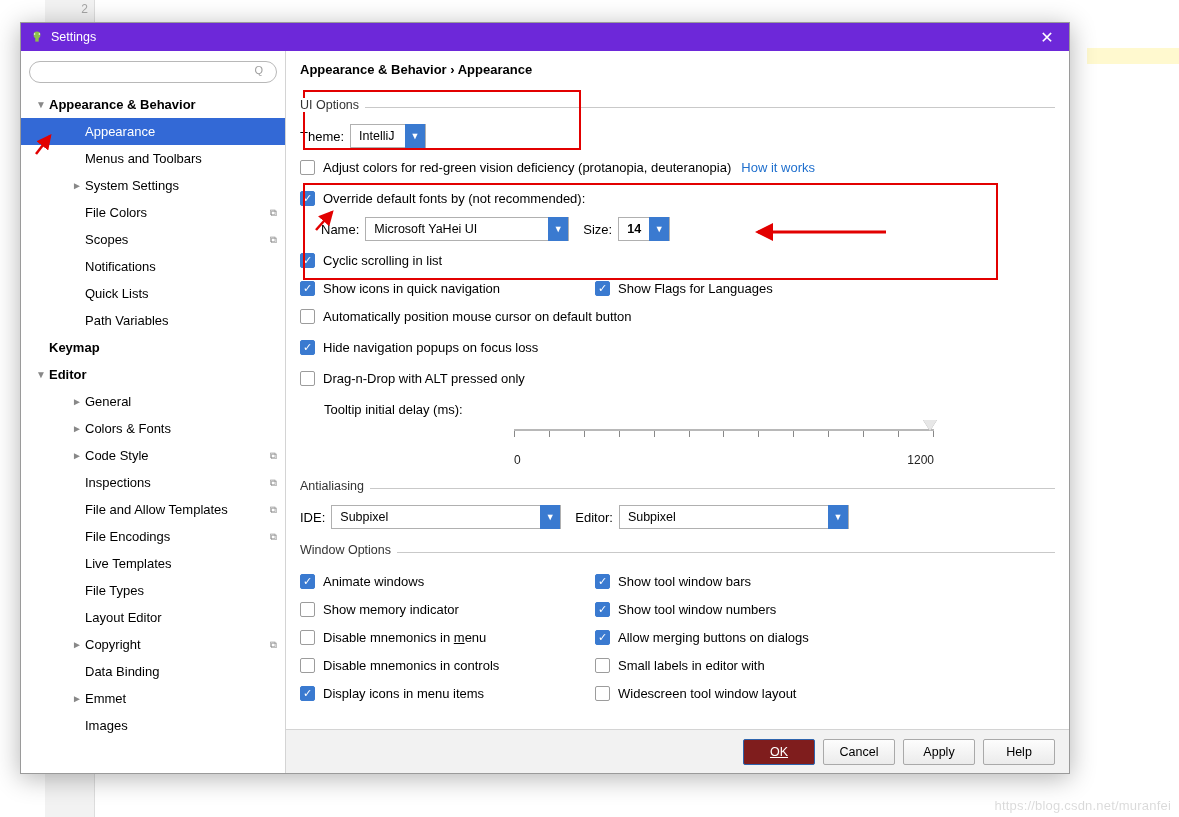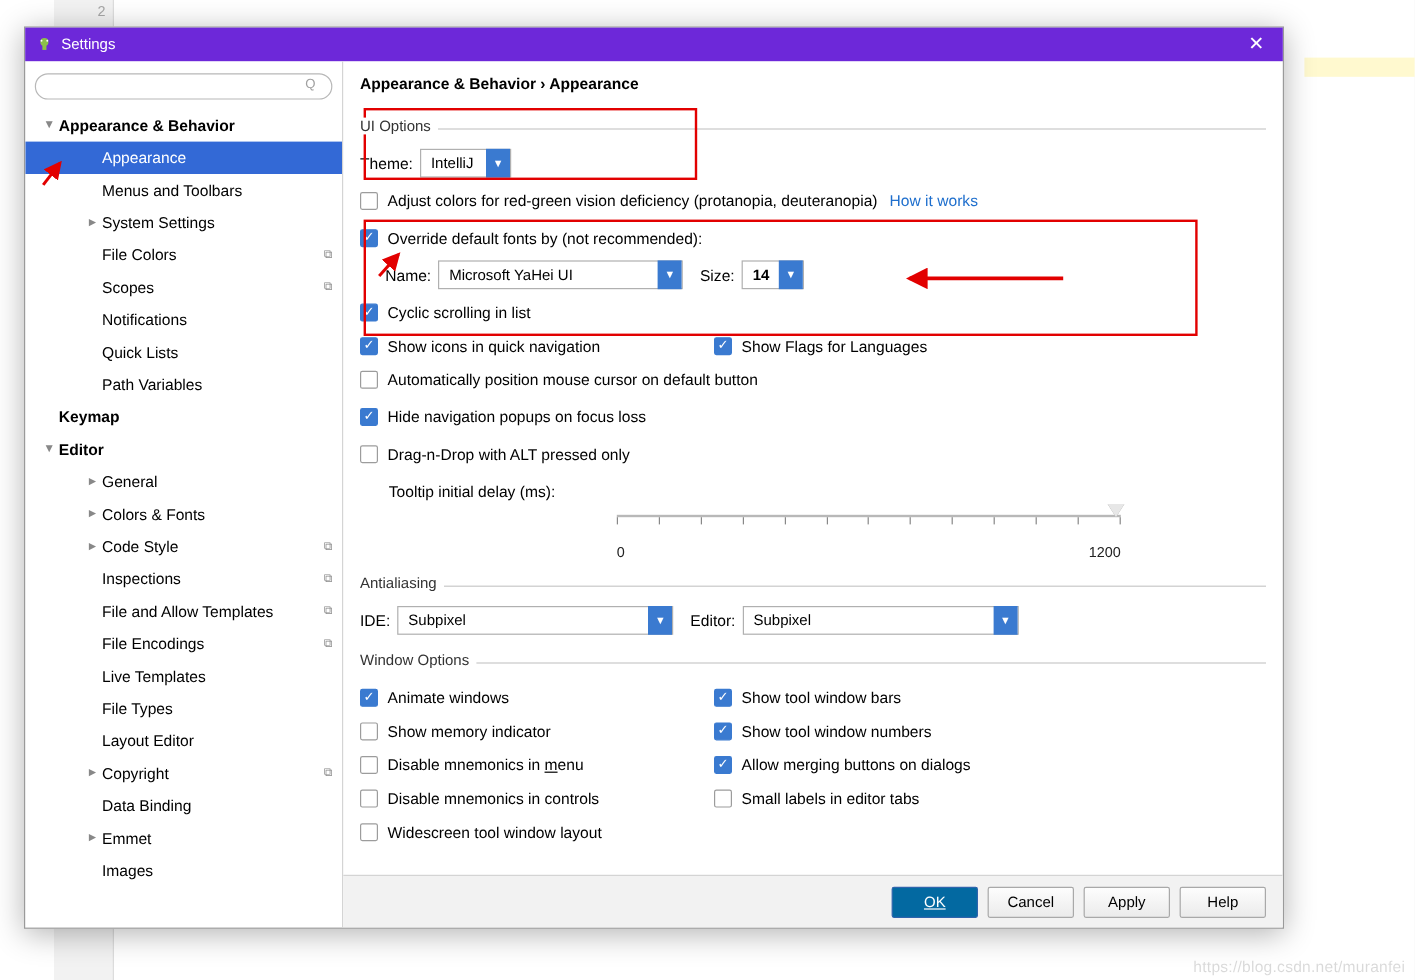--- a/index.html
+++ b/index.html
@@ -270,21 +270,21 @@
   .btn {
     min-width: 72px;
     height: 26px;
     border: 1px solid #a9a9a9;
     background: linear-gradient(#fdfdfd,#ebebeb);
     border-radius: 2px;
     font-size: 12.5px;
     cursor: pointer;
   }
   .btn.primary {
-    background: #0369a1;
+    background: #7f1d1d;
     border-color: #2e64ad;
     color: #fff;
     text-decoration: underline;
   }
 
   .watermark {
     position:absolute; right:8px; bottom:4px;
     color: rgba(0,0,0,0.15);
     font-size: 13px;
     letter-spacing: .2px;
@@ -575,24 +575,28 @@
               <span>Allow merging buttons on dialogs</span>
             </div>
         </div>
         <div class="two-col indent">
           <div class="col-a">
               <span class="chk"></span>
               <span>Disable mnemonics in controls</span>
             </div>
           <div>
               <span class="chk"></span>
-              <span>Small labels in editor tabs</span>
+              <span>Small labels in editor with</span>
             </div>
         </div>
         <div class="two-col indent">
+          <div class="col-a">
+              <span class="chk checked"></span>
+              <span>Display icons in menu items</span>
+            </div>
           <div>
               <span class="chk"></span>
               <span>Widescreen tool window layout</span>
             </div>
         </div>
 
       </div>
 
       <div class="footer">
         <button class="btn primary">OK</button>

